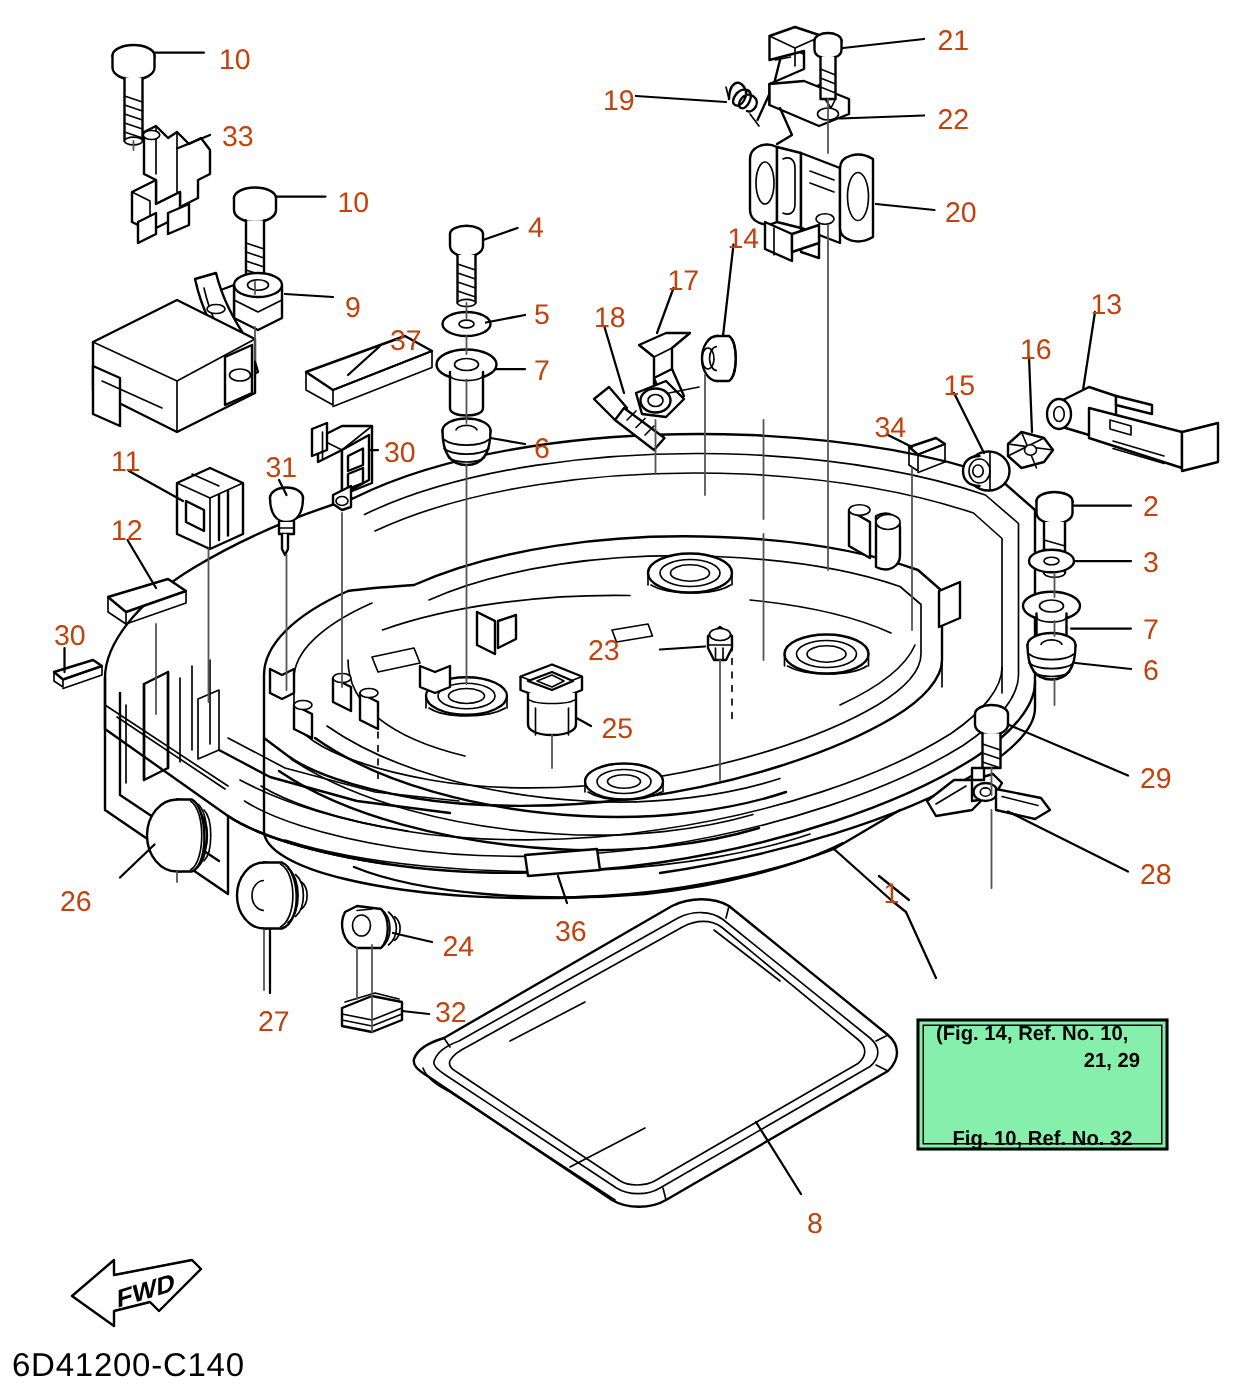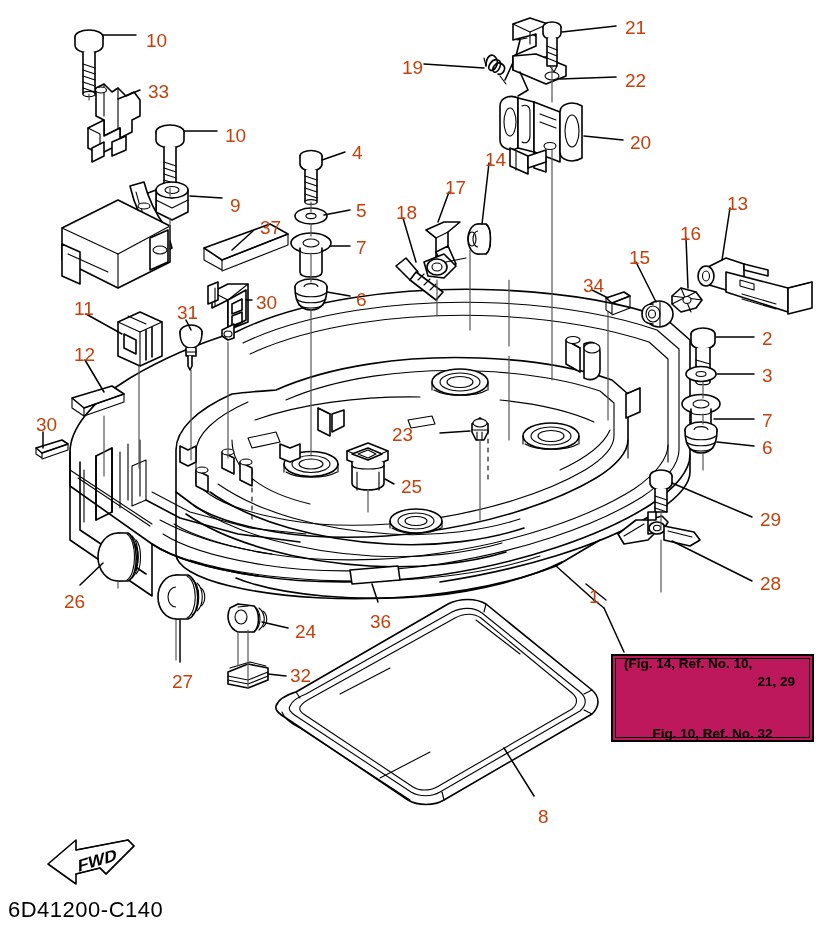--- a/index.html
+++ b/index.html
@@ -17,23 +17,23 @@
     font-size:19px;
     font-weight:400;
     color:#c2410c;
     letter-spacing:0px;
     line-height:1;
     white-space:nowrap;
     user-select:none;
   }
   #refbox{
     position:absolute;
-    left:611px;top:654px;width:203px;height:88px;
+    left:611px;top:679px;width:168px;height:88px;
     border:2px solid #000;
-    background:#be185d;
+    background:#86efac;
     box-sizing:border-box;
     padding:2px;
   }
   #refbox .inner{
     border:1px solid #000;width:100%;height:100%;box-sizing:border-box;
     padding:6px 8px 4px 8px;
     display:flex;flex-direction:column;justify-content:center;
   }
   #refbox div.rl{
     font-family:"Liberation Sans", sans-serif;
@@ -684,21 +684,21 @@
   <div class="lbl" style="left:680px;top:224px">16</div>
   <div class="lbl" style="left:445px;top:178px">17</div>
   <div class="lbl" style="left:396px;top:203px">18</div>
   <div class="lbl" style="left:402px;top:58px">19</div>
   <div class="lbl" style="left:630px;top:133px">20</div>
   <div class="lbl" style="left:625px;top:18px">21</div>
   <div class="lbl" style="left:625px;top:71px">22</div>
   <div class="lbl" style="left:392px;top:425px">23</div>
   <div class="lbl" style="left:295px;top:622px">24</div>
   <div class="lbl" style="left:401px;top:477px">25</div>
-  <div class="lbl" style="left:64px;top:592px">26</div>
+  <div class="lbl" style="left:40px;top:592px">26</div>
   <div class="lbl" style="left:172px;top:672px">27</div>
   <div class="lbl" style="left:760px;top:574px">28</div>
   <div class="lbl" style="left:760px;top:510px">29</div>
   <div class="lbl" style="left:256px;top:293px">30</div>
   <div class="lbl" style="left:177px;top:303px">31</div>
   <div class="lbl" style="left:290px;top:666px">32</div>
   <div class="lbl" style="left:148px;top:82px">33</div>
   <div class="lbl" style="left:583px;top:276px">34</div>
   <div class="lbl" style="left:36px;top:415px">30</div>
   <div class="lbl" style="left:370px;top:612px">36</div>

